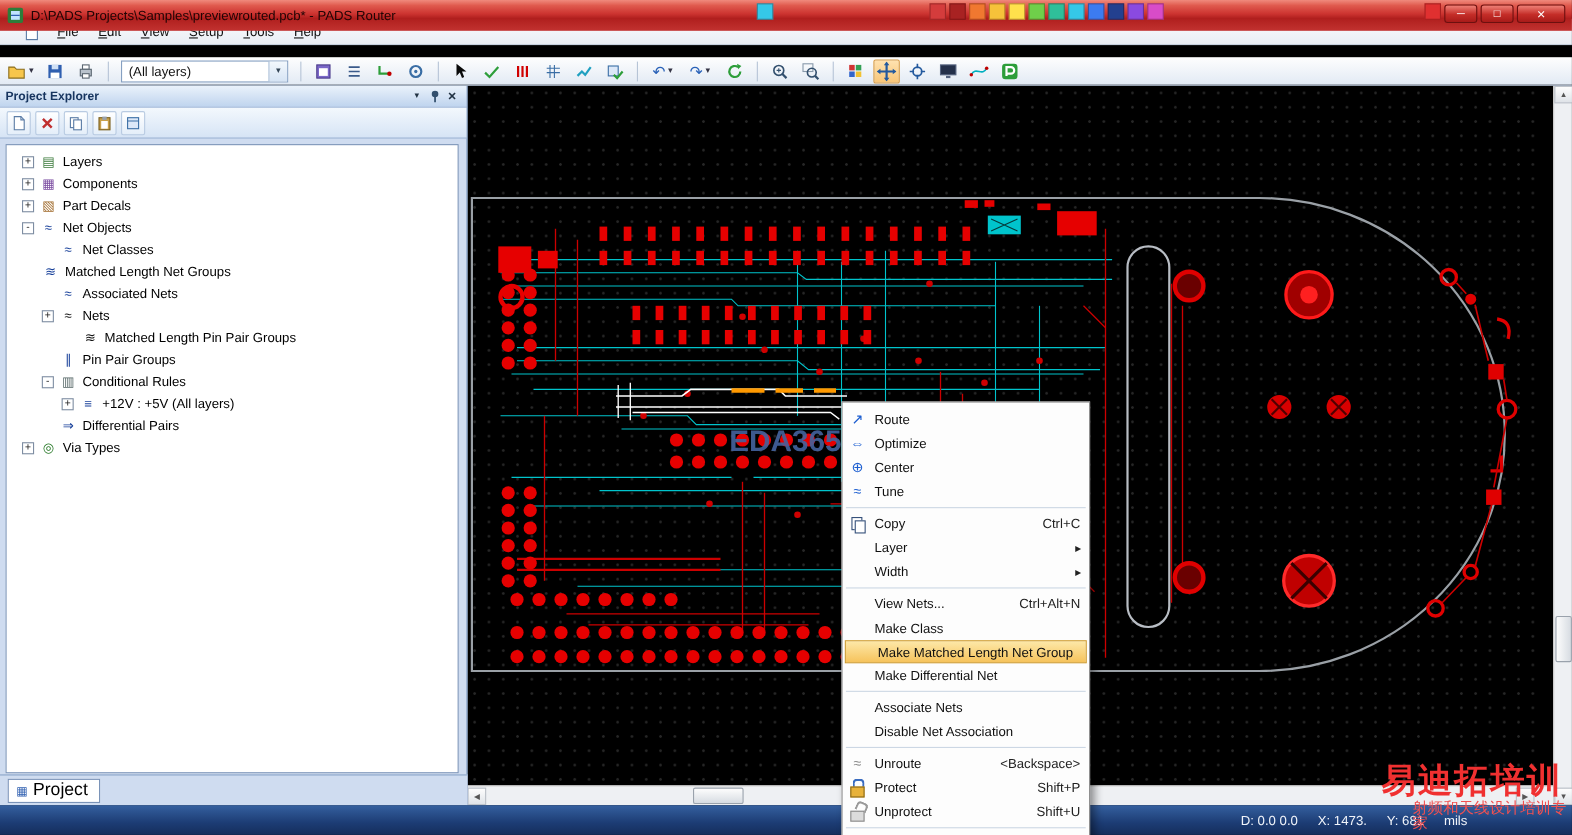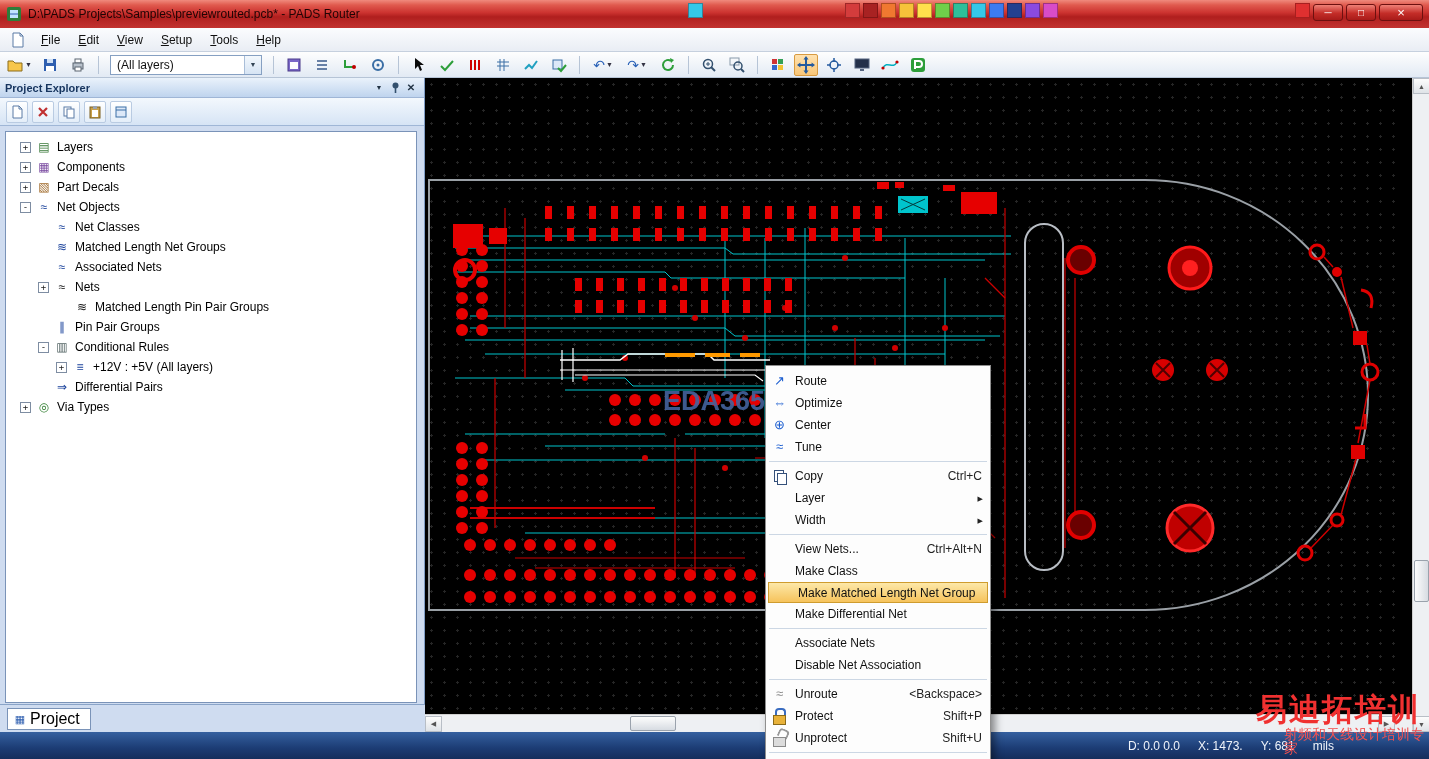--- a/index.html
+++ b/index.html
@@ -15,23 +15,23 @@
   .tb-chips{position:absolute;left:845px;top:3px;display:flex;gap:3px}
   .chip{width:15px;height:15px;display:inline-block;border:1px solid rgba(60,0,0,.35)}
   .chip-solo{position:absolute;top:3px}
   .win-controls{position:absolute;right:6px;top:4px;display:flex;gap:3px}
   .win-btn{width:30px;height:17px;border:1px solid #6d100f;border-radius:3px;color:#fff;font-size:10px;
     display:flex;align-items:center;justify-content:center;
     background:linear-gradient(#ef8177,#c42d28 55%,#a81b19)}
   .win-btn.close{width:44px}
 
   
-  .menubar{position:absolute;left:0;top:28px;width:1429px;height:24px;
+  .menubar{position:absolute;left:0;top:17px;width:1429px;height:24px;
     background:linear-gradient(#fbfcfe,#e9edf4);border-bottom:1px solid #c6d0de;
-    display:flex;align-items:center;padding-left:8px;z-index:9}
+    display:flex;align-items:center;padding-left:19px;z-index:9}
   .menubar-icon{width:16px;height:16px;margin:0 6px 0 2px}
   .menu-item{padding:3px 9px;color:#101010}
   .menu-item::first-letter{text-decoration:underline}
 
   
   .toolbar{position:absolute;left:0;top:52px;width:1429px;height:26px;
     background:linear-gradient(#fefefe,#e2eaf4);border-bottom:1px solid #b6c4d6;
     display:flex;align-items:center;padding:0 4px;gap:4px;z-index:9}
   .tbtn{width:24px;height:22px;display:flex;align-items:center;justify-content:center;border:1px solid transparent;border-radius:2px;flex:none}
   .tbtn.wide{width:30px}
@@ -394,21 +394,21 @@
     <div class="tree-row" style="padding-left:14px" data-name="tree-item-net-objects">
       <span class="expander" data-name="expander-icon">-</span>
       <span class="ticon" data-name="net-objects-icon"></span>
       <span data-name="tree-item-label">Net Objects</span>
     </div>
     <div class="tree-row" style="padding-left:32px" data-name="tree-item-net-classes">
       <span class="expander empty" data-name="expander-placeholder"></span>
       <span class="ticon" data-name="net-classes-icon"></span>
       <span data-name="tree-item-label">Net Classes</span>
     </div>
-    <div class="tree-row" style="padding-left:32px" data-name="tree-item-matched-length-net-groups">
+    <div class="tree-row" style="padding-left:16px" data-name="tree-item-matched-length-net-groups">
       <span class="expander empty" data-name="expander-placeholder"></span>
       <span class="ticon" data-name="matched-length-net-groups-icon"></span>
       <span data-name="tree-item-label">Matched Length Net Groups</span>
     </div>
     <div class="tree-row" style="padding-left:32px" data-name="tree-item-associated-nets">
       <span class="expander empty" data-name="expander-placeholder"></span>
       <span class="ticon" data-name="associated-nets-icon"></span>
       <span data-name="tree-item-label">Associated Nets</span>
     </div>
     <div class="tree-row" style="padding-left:32px" data-name="tree-item-nets">

